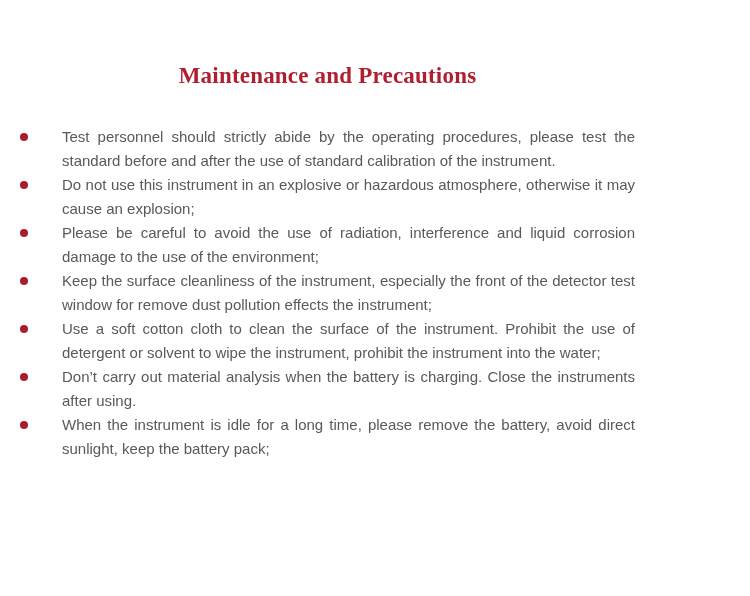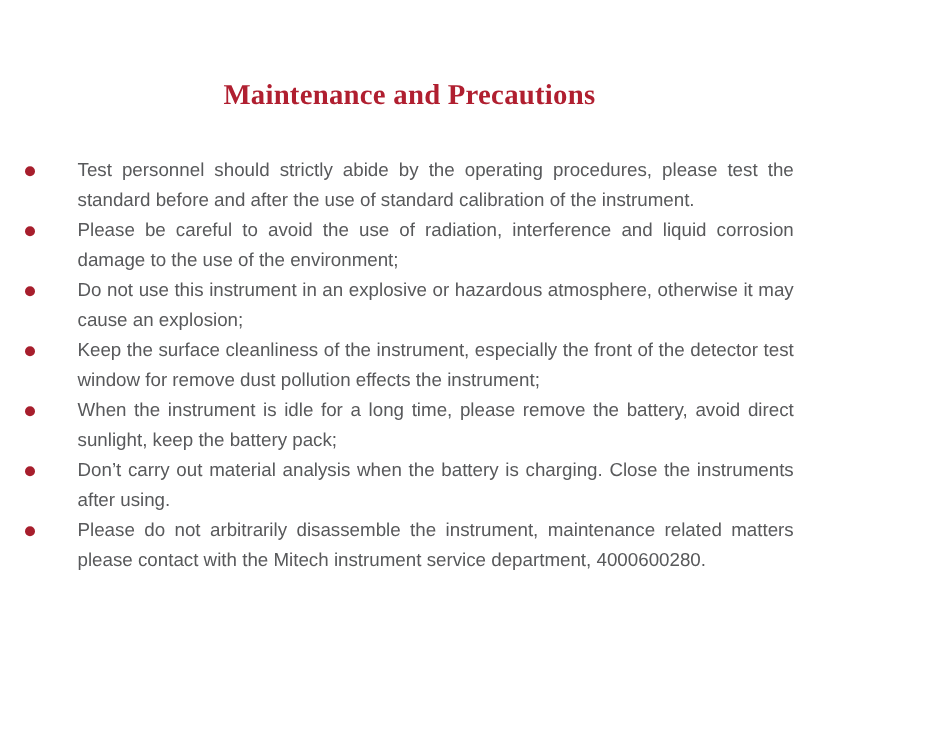--- a/index.html
+++ b/index.html
@@ -63,36 +63,36 @@
 <div class="page">
   <h1 class="doc-title">Maintenance and Precautions</h1>
 
   <ul class="precautions">
     <li class="precaution-item">
       <span class="bullet-dot"></span>
       <div class="item-text">Test personnel should strictly abide by the operating procedures, please test the standard before and after the use of standard calibration of the instrument.</div>
     </li>
     <li class="precaution-item">
       <span class="bullet-dot"></span>
-      <div class="item-text">Please be careful to avoid the use of radiation, interference and liquid corrosion damage to the use of the environment;</div>
+      <div class="item-text">Do not use this instrument in an explosive or hazardous atmosphere, otherwise it may cause an explosion;</div>
     </li>
     <li class="precaution-item">
       <span class="bullet-dot"></span>
-      <div class="item-text">Do not use this instrument in an explosive or hazardous atmosphere, otherwise it may cause an explosion;</div>
+      <div class="item-text">Please be careful to avoid the use of radiation, interference and liquid corrosion damage to the use of the environment;</div>
     </li>
     <li class="precaution-item">
       <span class="bullet-dot"></span>
       <div class="item-text">Keep the surface cleanliness of the instrument, especially the front of the detector test window for remove dust pollution effects the instrument;</div>
     </li>
     <li class="precaution-item">
       <span class="bullet-dot"></span>
-      <div class="item-text">When the instrument is idle for a long time, please remove the battery, avoid direct sunlight, keep the battery pack;</div>
+      <div class="item-text">Use a soft cotton cloth to clean the surface of the instrument. Prohibit the use of detergent or solvent to wipe the instrument, prohibit the instrument into the water;</div>
     </li>
     <li class="precaution-item">
       <span class="bullet-dot"></span>
       <div class="item-text">Don’t carry out material analysis when the battery is charging. Close the instruments after using.</div>
     </li>
     <li class="precaution-item">
       <span class="bullet-dot"></span>
-      <div class="item-text">Please do not arbitrarily disassemble the instrument, maintenance related matters please contact with the Mitech instrument service department, 4000600280.</div>
+      <div class="item-text">When the instrument is idle for a long time, please remove the battery, avoid direct sunlight, keep the battery pack;</div>
     </li>
   </ul>
 </div>
 
 </body></html>

